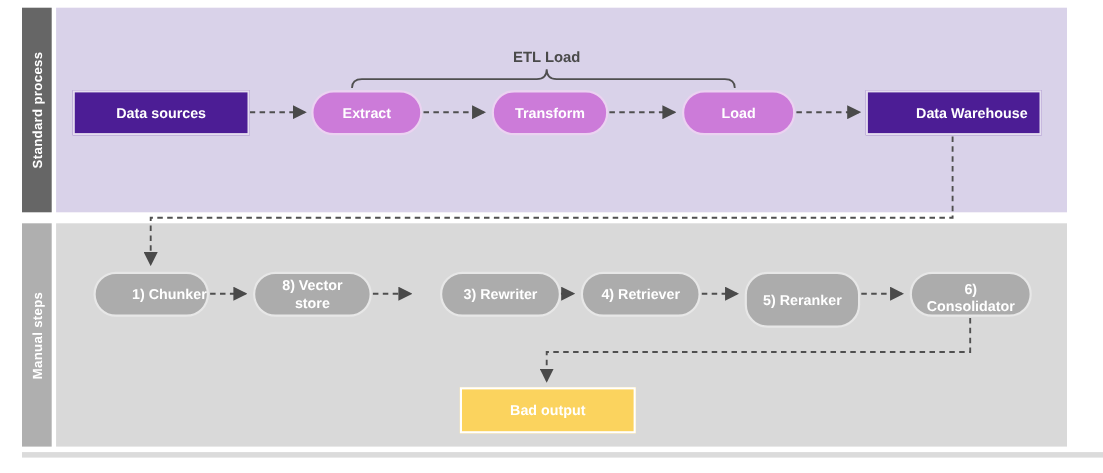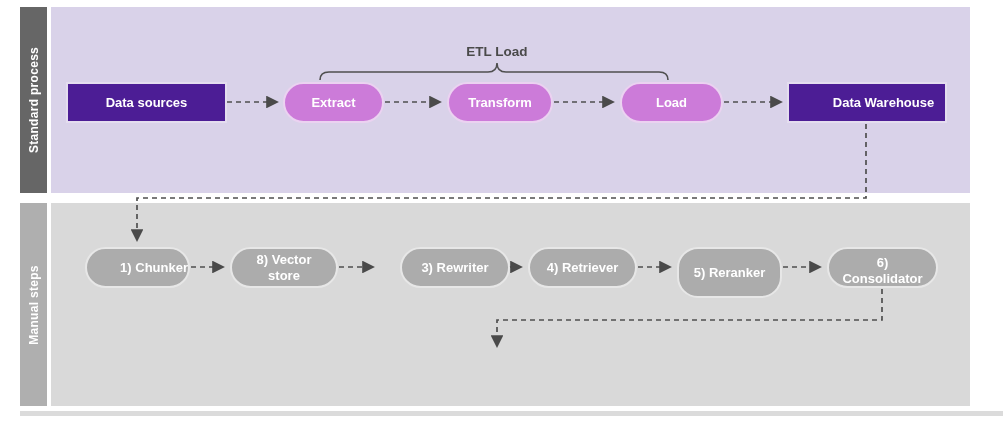--- a/index.html
+++ b/index.html
@@ -121,14 +121,17 @@
   <div class="node pill pill-gray n-retriever">
     <span>4) Retriever</span>
   </div>
   <div class="node pill pill-gray n-reranker">
     <span>5) Reranker</span>
   </div>
   <div class="node pill pill-gray n-consolidator">
     <span>6) Consolidator</span>
   </div>
 
+  <div class="node rect-yellow n-bad-output">
+    <span>Bad output</span>
+  </div>
 
 </div>
 
 </body></html>

